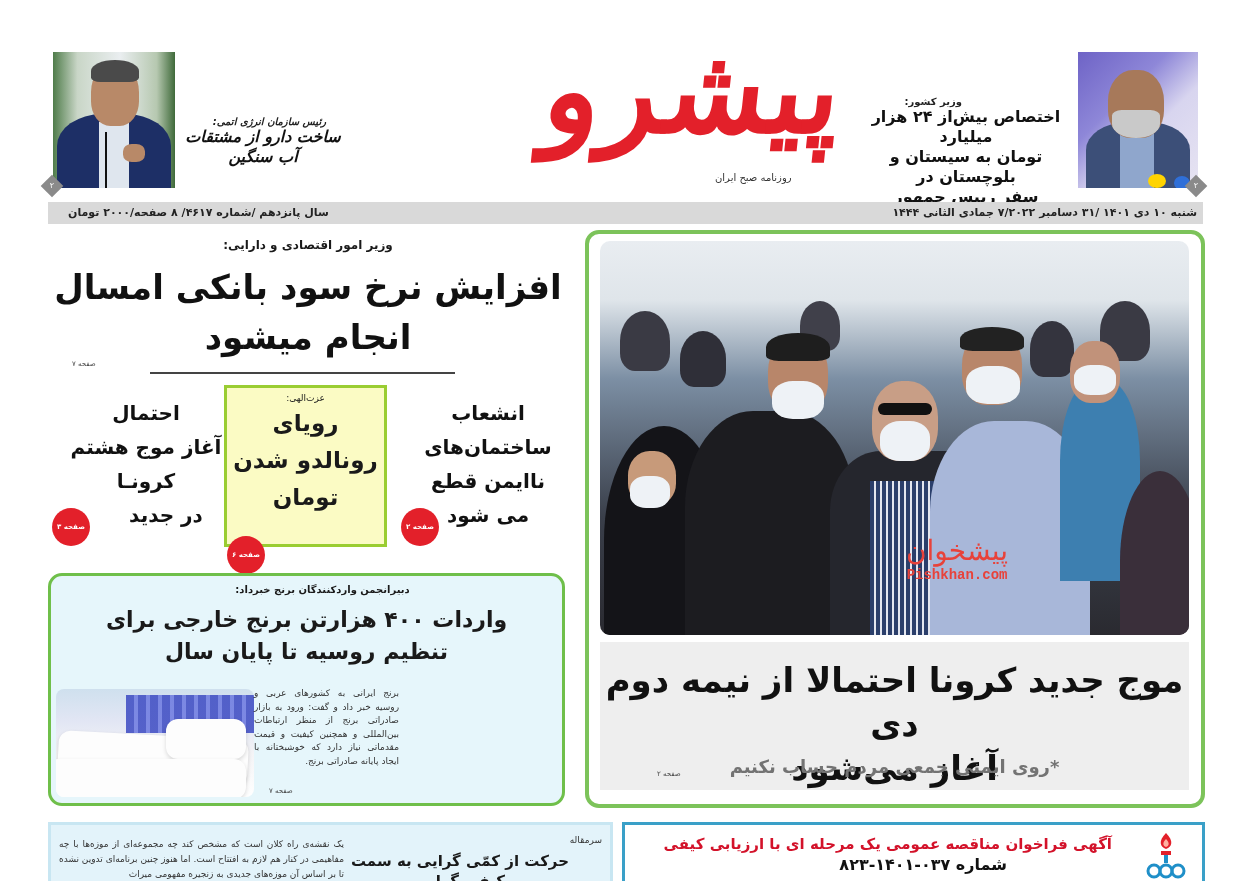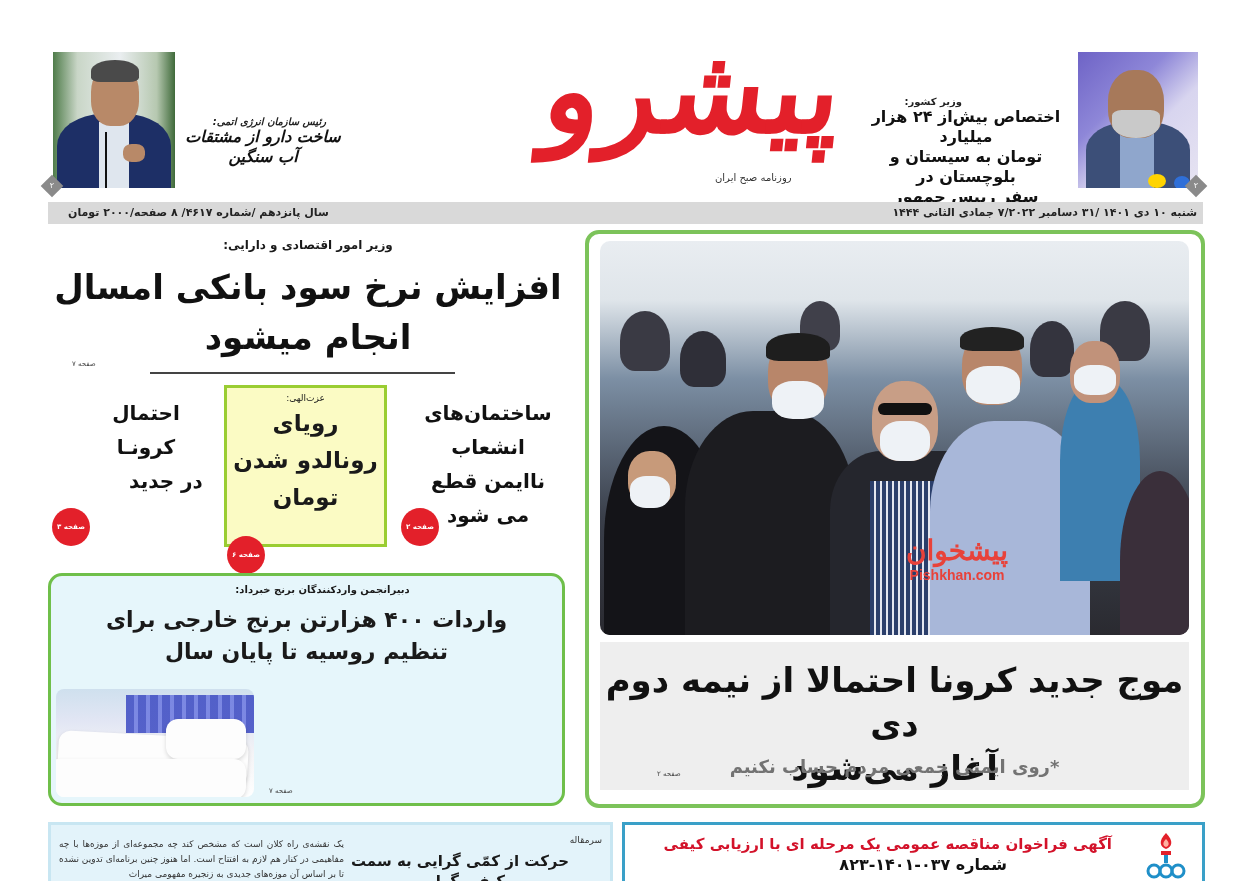--- a/index.html
+++ b/index.html
@@ -67,22 +67,22 @@
   .main-photo { position:absolute; left: 600px; top: 241px; width: 589px; height: 394px; border-radius: 10px; overflow:hidden;
     background: linear-gradient(180deg,#e9edf1 0%,#dfe5ea 15%,#7c8fa4 35%,#3a3f4a 70%,#2a2a30 100%); }
   .crowd { position:absolute; border-radius: 50% 50% 30% 30%; }
   .mask { position:absolute; background:#eef2f6; border-radius: 40%; }
   .main-text-area { position:absolute; left: 600px; top: 642px; width: 589px; height: 148px; background: #eeeeee; }
   .main-title { position:absolute; left: 600px; top: 658px; width: 589px; text-align:center; font-size: 34px; font-weight:900;
     line-height: 44px; color:#111; }
   .main-sub { position:absolute; left: 600px; top: 756px; width: 589px; text-align:center; font-size: 18px; font-weight:bold; color:#737373; }
   .main-page { position:absolute; left: 657px; top: 770px; font-size: 7px; color:#444; }
   .watermark { position:absolute; left: 906px; top: 535px; text-align:center; color:#e8423a; }
-  .watermark .fa { font-family:"DejaVu Serif", serif; font-size: 28px; font-weight:bold; line-height: 32px; }
-  .watermark .en { font-family:Liberation Sans, sans-serif; font-size: 14px; font-weight: bold; text-align: center; }
+  .watermark .fa { font-family:"DejaVu Serif", serif; font-size: 28px; font-weight:normal; line-height: 32px; }
+  .watermark .en { font-family:Liberation Mono, monospace; font-size: 14px; font-weight: bold; text-align: center; }
 
   
   .editorial { position:absolute; left: 48px; top: 822px; width: 565px; height: 62px; background:#e3f3fa; border:3px solid #c8e6f2; }
   .editorial .label { position:absolute; right: 8px; top: 10px; font-size: 9px; color:#333; }
   .editorial .title { position:absolute; right: 20px; top: 26px; width: 260px; text-align:center; font-size: 15px; font-weight:bold; line-height: 20px; }
   .editorial .body { position:absolute; left: 8px; top: 12px; width: 285px; font-size: 9px; line-height: 15px; color:#333; text-align: justify; }
   .ad-box { position:absolute; left: 622px; top: 822px; width: 583px; height: 62px; background:#fff; border: 3px solid #3aa0c8; }
   .ad-box .title { position:absolute; right: 90px; top: 10px; font-size: 15px; font-weight: bold; color:#d3122a; }
   .ad-box .num { position:absolute; right: 195px; top: 30px; font-size: 16px; font-weight: bold; color:#111; }
   .ad-logo { position:absolute; right: 14px; top: 6px; width: 44px; height: 50px; }
@@ -137,54 +137,56 @@
 
 <div class="lead-kicker">وزیر امور اقتصادی و دارایی:</div>
 <div class="lead-title">
   <div>افزایش نرخ سود بانکی امسال</div>
   <div>انجام میشود</div>
 </div>
 <div class="lead-page">صفحه ۷</div>
 <div class="lead-rule"></div>
 
 <div class="minor" style="left:404px;top:396px;width:168px;">
+  <div>انشعاب</div>
   <div>ساختمان‌های</div>
-  <div>انشعاب</div>
   <div>ناایمن قطع</div>
   <div>می شود</div>
 </div>
 <div class="red-badge" style="left:401px;top:508px;">صفحه ۲</div>
 
 <div class="yellow-box">
   <div class="kicker">عزت‌الهی:</div>
   <div class="title">رویای</div>
   <div class="title">رونالدو شدن</div>
   <div class="title">تومان</div>
 </div>
 <div class="red-badge" style="left:227px;top:536px;">صفحه ۶</div>
 
 <div class="minor" style="left:64px;top:396px;width:164px;">
   <div>احتمال</div>
+  <div>آغاز موج هشتم</div>
   <div>کرونـا</div>
   <div style="padding-left:40px;">در جدید</div>
 </div>
 <div class="red-badge" style="left:52px;top:508px;">صفحه ۳</div>
 
 <div class="rice-box">
   <div class="kicker">دبیرانجمن واردکنندگان برنج خبرداد:</div>
   <div class="title">
     <div>واردات ۴۰۰ هزارتن برنج خارجی برای</div>
     <div>تنظیم روسیه تا پایان سال</div>
   </div>
   <div class="rice-photo">
     <div class="shelf"></div>
     <div class="bag" style="left:2px;top:46px;width:190px;height:46px;transform:rotate(3deg);"></div>
     <div class="bag" style="left:110px;top:30px;width:80px;height:40px;"></div>
     <div class="bag" style="left:-10px;top:70px;width:200px;height:40px;"></div>
   </div>
+  <div class="body-col" style="right:163px;top:111px;width:145px;">برنج ایرانی به کشورهای عربی و روسیه خبر داد و گفت: ورود به بازار صادراتی برنج از منظر ارتباطات بین‌المللی و همچنین کیفیت و قیمت مقدماتی نیاز دارد که خوشبختانه با ایجاد پایانه صادراتی برنج.</div>
   <div class="small-page" style="left:218px;top:211px;">صفحه ۷</div>
 </div>
 
 <div class="main-box"></div>
 <div class="main-photo">
 
   <div class="crowd" style="left:20px;top:70px;width:50px;height:60px;background:#3a3a44;"></div>
   <div class="crowd" style="left:80px;top:90px;width:46px;height:56px;background:#2f2f38;"></div>
   <div class="crowd" style="left:200px;top:60px;width:40px;height:50px;background:#40404a;"></div>
   <div class="crowd" style="left:430px;top:80px;width:44px;height:56px;background:#34343e;"></div>

